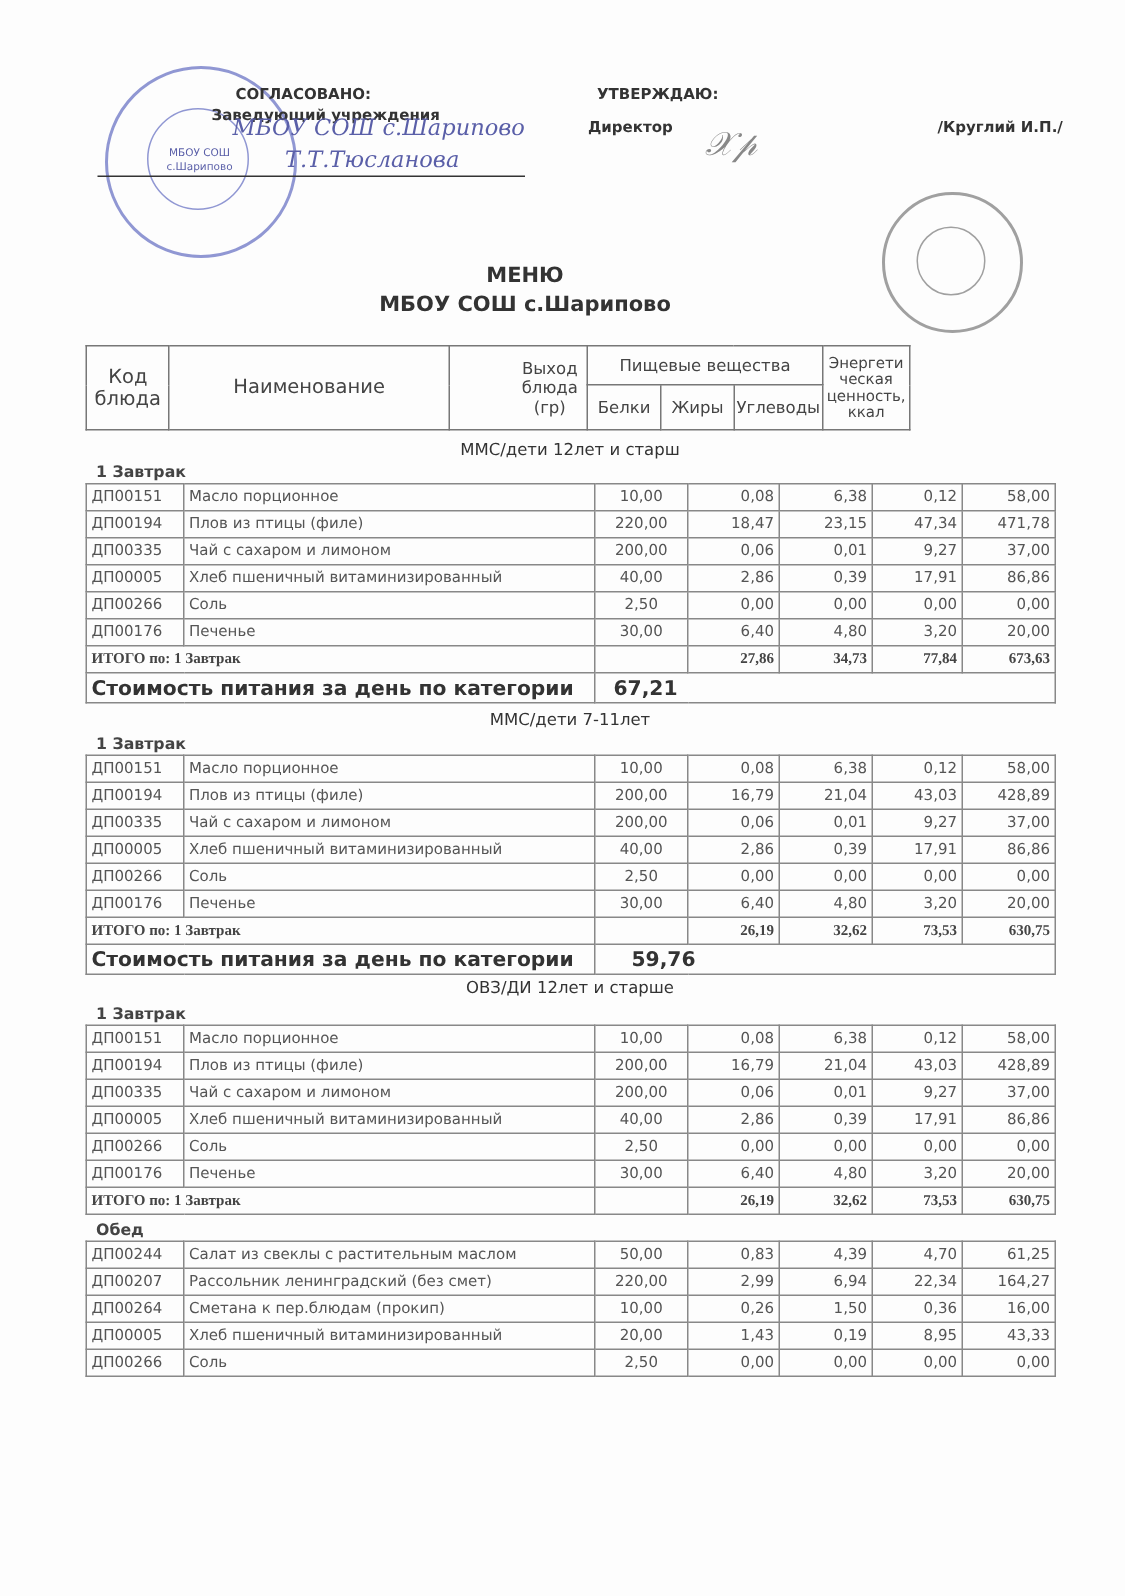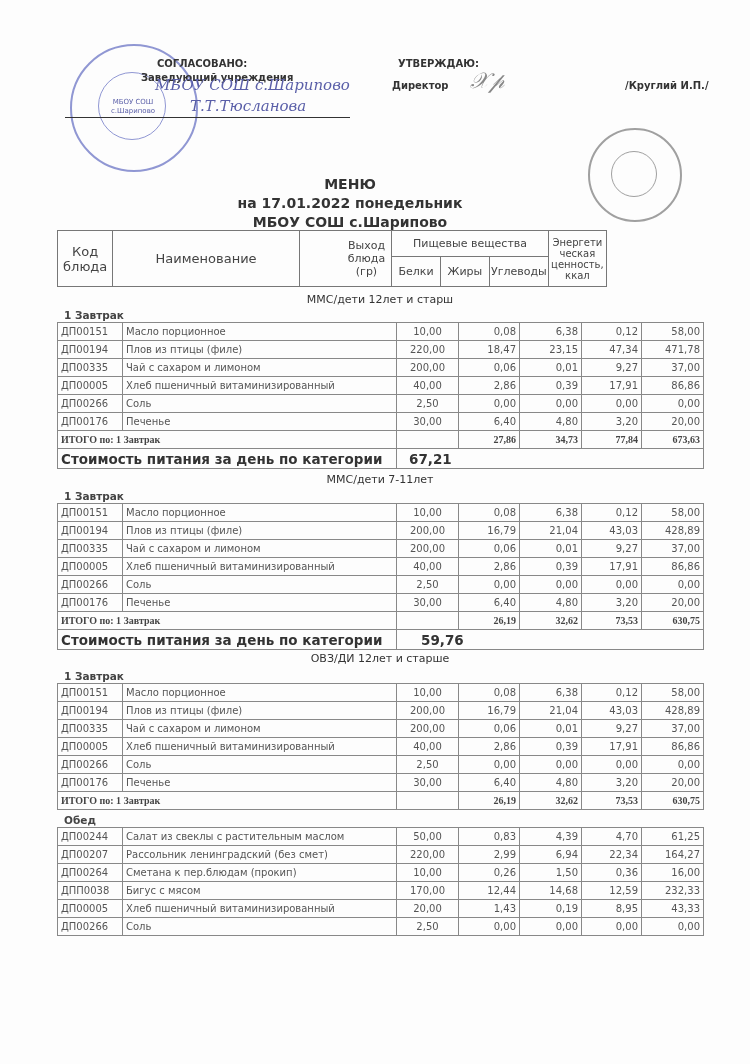--- a/index.html
+++ b/index.html
@@ -33,28 +33,27 @@
 <div class="abs" style="left:110px;top:98px;width:46px;font-size:7px;color:#5a5fa8;text-align:center;line-height:9px;">МБОУ СОШ с.Шарипово</div>
 
 <div class="abs hdr-label" style="left:157px;top:58px;">СОГЛАСОВАНО:</div>
 <div class="abs hdr-label" style="left:141px;top:72px;">Заведующий учреждения</div>
 <div class="abs sig" style="left:155px;top:76px;">МБОУ СОШ с.Шарипово</div>
 <div class="abs" style="left:65px;top:117px;width:285px;border-top:1px solid #333;"></div>
 <div class="abs sig" style="left:190px;top:97px;">Т.Т.Тюсланова</div>
 
 <div class="abs hdr-label" style="left:398px;top:58px;">УТВЕРЖДАЮ:</div>
 <div class="abs hdr-label" style="left:392px;top:80px;">Директор</div>
-<div class="abs sig" style="left:470px;top:68px;font-size:22px;color:#888;">𝒳𝓅</div>
+<div class="abs sig" style="left:470px;top:84px;font-size:22px;color:#888;">𝒳𝓅</div>
 <div class="abs hdr-label" style="left:625px;top:80px;">/Круглий И.П./</div>
 <div class="abs stamp-gray" style="left:588px;top:128px;width:90px;height:90px;"></div>
 <div class="abs stamp-gray" style="left:611px;top:151px;width:44px;height:44px;border-width:1px;"></div>
 
 <div class="abs title" style="left:200px;top:128px;width:300px;">
   <div>МЕНЮ</div>
-  <div>на 17.01.2022  понедельник</div>
   <div>МБОУ СОШ с.Шарипово</div>
 </div>
 
 <table class="hdr">
   <tbody>
       <tr style="height:26px">
     <td rowspan="2" style="width:65px;font-size:13px;">Код блюда</td>
     <td rowspan="2" style="width:274px;font-size:13px;">Наименование</td>
     <td rowspan="2" style="width:62px;padding-left:42px;">Выход блюда (гр)</td>
     <td colspan="3">Пищевые вещества</td>
@@ -348,29 +347,20 @@
       <tr>
         <td class="">ДП00264</td>
         <td class="">Сметана к пер.блюдам (прокип)</td>
         <td class="yld">10,00</td>
         <td class="num">0,26</td>
         <td class="num">1,50</td>
         <td class="num">0,36</td>
         <td class="num">16,00</td>
       </tr>
       <tr>
-        <td class="">ДПП0038</td>
-        <td class="">Бигус с мясом</td>
-        <td class="yld">170,00</td>
-        <td class="num">12,44</td>
-        <td class="num">14,68</td>
-        <td class="num">12,59</td>
-        <td class="num">232,33</td>
-      </tr>
-      <tr>
         <td class="">ДП00005</td>
         <td class="">Хлеб пшеничный витаминизированный</td>
         <td class="yld">20,00</td>
         <td class="num">1,43</td>
         <td class="num">0,19</td>
         <td class="num">8,95</td>
         <td class="num">43,33</td>
       </tr>
       <tr>
         <td class="">ДП00266</td>

